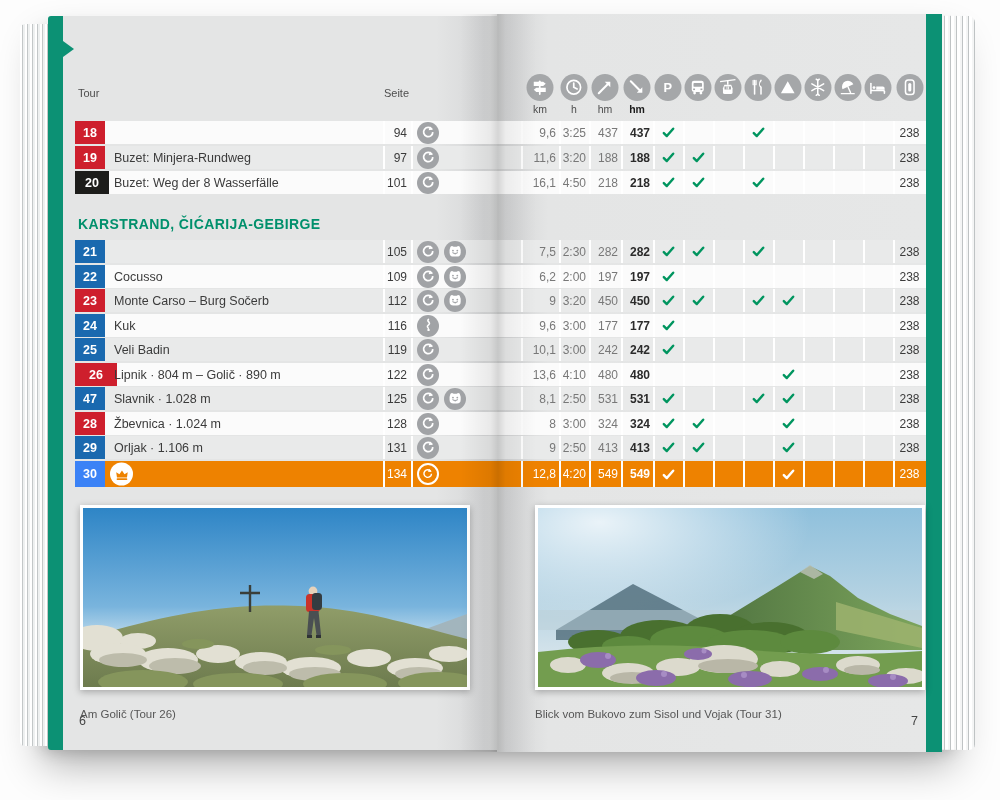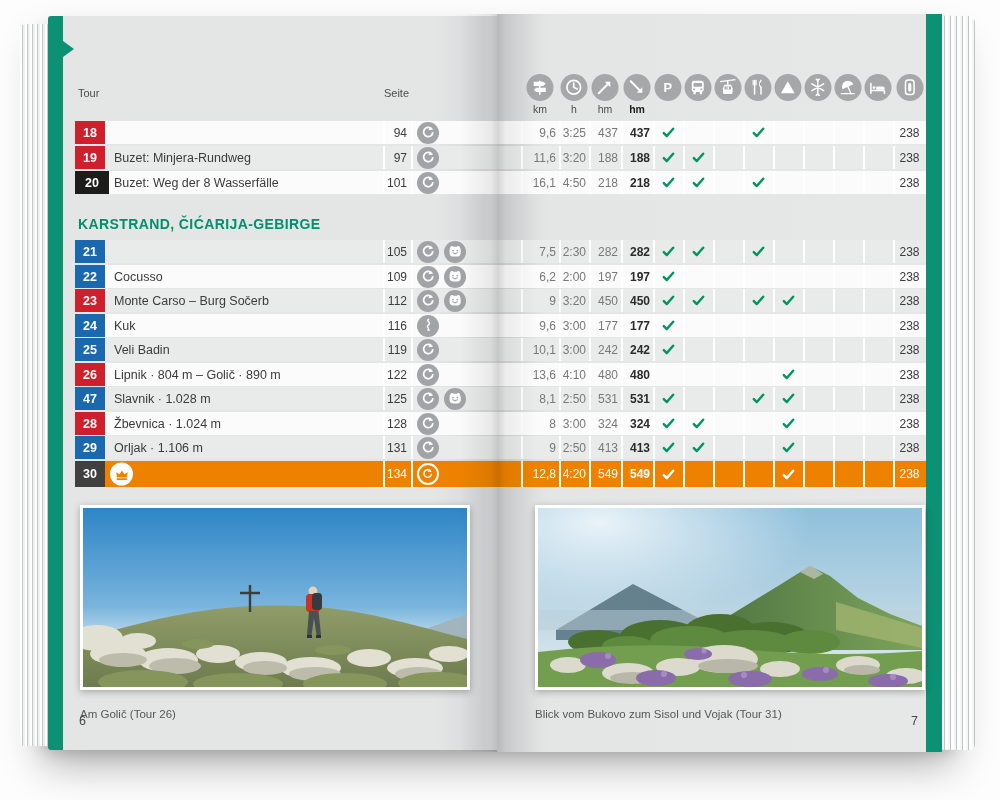--- a/index.html
+++ b/index.html
@@ -627,21 +627,21 @@
         <div class="sep" style="left: 621px;"></div>
         <div class="sep" style="left: 653px;"></div>
         <div class="sep" style="left: 683px;"></div>
         <div class="sep" style="left: 713px;"></div>
         <div class="sep" style="left: 743px;"></div>
         <div class="sep" style="left: 773px;"></div>
         <div class="sep" style="left: 803px;"></div>
         <div class="sep" style="left: 833px;"></div>
         <div class="sep" style="left: 863px;"></div>
         <div class="sep" style="left: 893px;"></div>
-        <div class="cell badge" style="left: 75px; width: 30px; background: rgb(206, 31, 45);">26</div>
+        <div class="cell badge" style="left: 75px; width: 42px; background: rgb(206, 31, 45);">26</div>
         <div class="cell name" style="left: 105px; width: 278px;">Lipnik · 804 m – Golič · 890 m</div>
         <div class="cell page-cell" style="left: 383px; width: 28px;">122</div>
         <div class="cell routes-cell" style="left: 411px; width: 110px;">
           <div class="route-icon">
             <svg viewBox="0 0 24 24">
               <path d="M17.8 8.2A6.8 6.8 0 1 0 18.9 12" fill="none" stroke="currentColor" stroke-width="2.6"></path>
               <path d="M14.6 3.2l4.4 5-6.2 1z" fill="currentColor"></path>
             </svg>
           </div>
         </div>
@@ -846,21 +846,21 @@
         <div class="sep" style="left: 621px;"></div>
         <div class="sep" style="left: 653px;"></div>
         <div class="sep" style="left: 683px;"></div>
         <div class="sep" style="left: 713px;"></div>
         <div class="sep" style="left: 743px;"></div>
         <div class="sep" style="left: 773px;"></div>
         <div class="sep" style="left: 803px;"></div>
         <div class="sep" style="left: 833px;"></div>
         <div class="sep" style="left: 863px;"></div>
         <div class="sep" style="left: 893px;"></div>
-        <div class="cell badge" style="left: 75px; width: 30px; background: #404040;">30</div>
+        <div class="cell badge" style="left: 75px; width: 30px; background: #3b82f6;">30</div>
         <div class="crown-badge">
           <svg viewBox="0 0 24 24">
             <path d="M5.3 16l-1-7 4.3 2.7L12 6.6l3.4 5.1L19.7 9l-1 7z" fill="currentColor"></path>
             <rect x="4.8" y="17.2" width="14.4" height="2.3" rx="1.1" fill="currentColor"></rect>
           </svg>
         </div>
         <div class="cell page-cell" style="left: 383px; width: 28px;">134</div>
         <div class="cell routes-cell" style="left: 411px; width: 110px;">
           <div class="route-icon">
             <svg viewBox="0 0 24 24">

